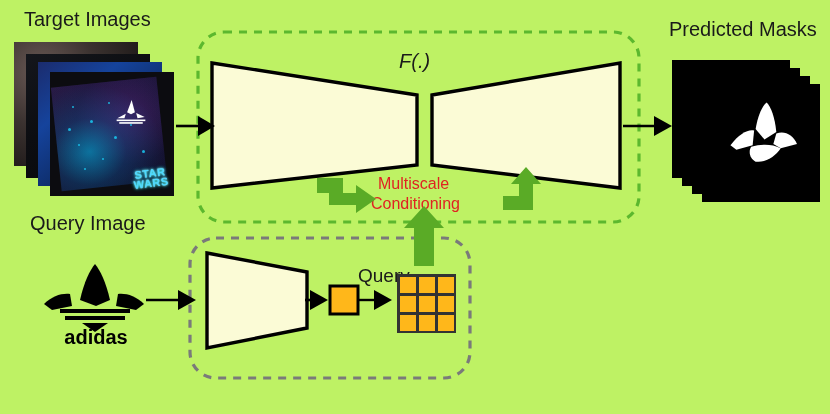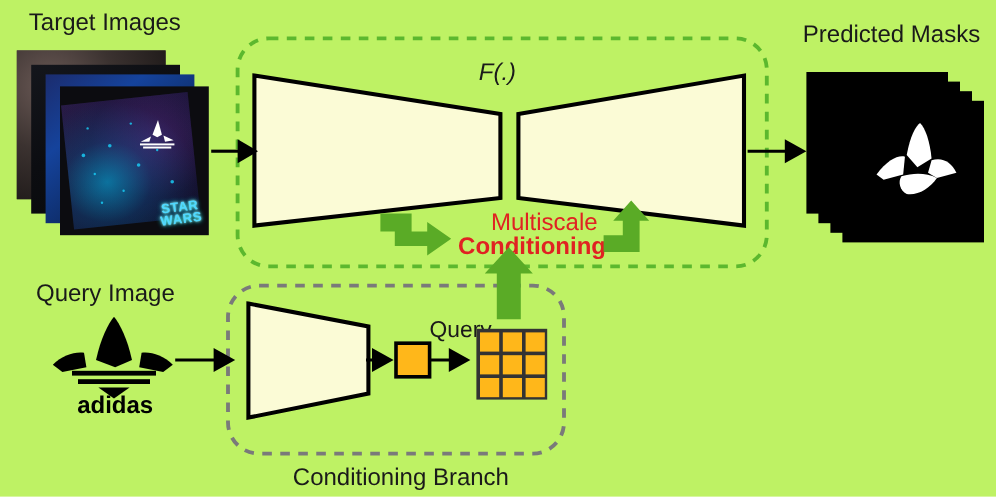--- a/index.html
+++ b/index.html
@@ -21,22 +21,22 @@
     position: absolute;
     color: #1a1a1a;
     font-family: "Liberation Sans", sans-serif;
     white-space: nowrap;
     line-height: 1.12;
   }
   .lbl-big { font-size: 20px; }
   .lbl-node { font-size: 19px; }
   .lbl-red {
     color: #e02222;
-    font-size: 20px;
-    text-align: right;
+    font-size: 16px;
+    text-align: left;
     line-height: 1.05;
   }
   .lbl-ital {
     font-style: italic;
     font-size: 20px;
   }
   .svgfull {
     position: absolute;
     left: 0; top: 0;
     width: 830px;
@@ -122,34 +122,33 @@
 </head>
 <body>
 
 <div id="figure">
 
   <div class="lbl lbl-big" style="left:24px; top:8px;">Target Images</div>
 
 
   <div class="lbl lbl-big" style="left:644px; top:18px;margin-left:25px;">Predicted Masks</div>
 
-  <div class="lbl lbl-big" style="left:30px; top:234px;">Query Image</div>
-
-  <div class="lbl lbl-big" style="left:244px; top:387px;">Conditioning Branch</div>
+  <div class="lbl lbl-big" style="left:30px; top:212px;">Query Image</div>
+
 
   <div class="lbl lbl-node" style="left:266px; top:116px;">Encoder</div>
 
   <div class="lbl lbl-node" style="left:494px; top:116px;">Decoder</div>
 
   <div class="lbl lbl-ital" style="left:399px; top:50px;">F(.)</div>
 
   <div class="lbl lbl-ital" style="left:241px; top:296px;">G(.)</div>
 
   <div class="lbl lbl-red" style="left:378px; top:176px; width:120px;">Multiscale</div>
-  <div class="lbl lbl-red" style="left:371px; top:196px; width:134px;font-weight:bold;">Conditioning</div>
+  <div class="lbl lbl-red" style="left:371px; top:196px; width:134px;">Conditioning</div>
 
   <div class="lbl" style="left:358px; top:265px; font-size:19px;">Query</div>
 
   <div class="imgstack">
     <div class="photo ph1"></div>
     <div class="photo ph2"></div>
     <div class="photo ph3"></div>
     <div class="photo ph4">
       <div class="cloth"></div>
       <div class="speck" style="left:18px; top:56px; width:3px; height:3px;"></div>

